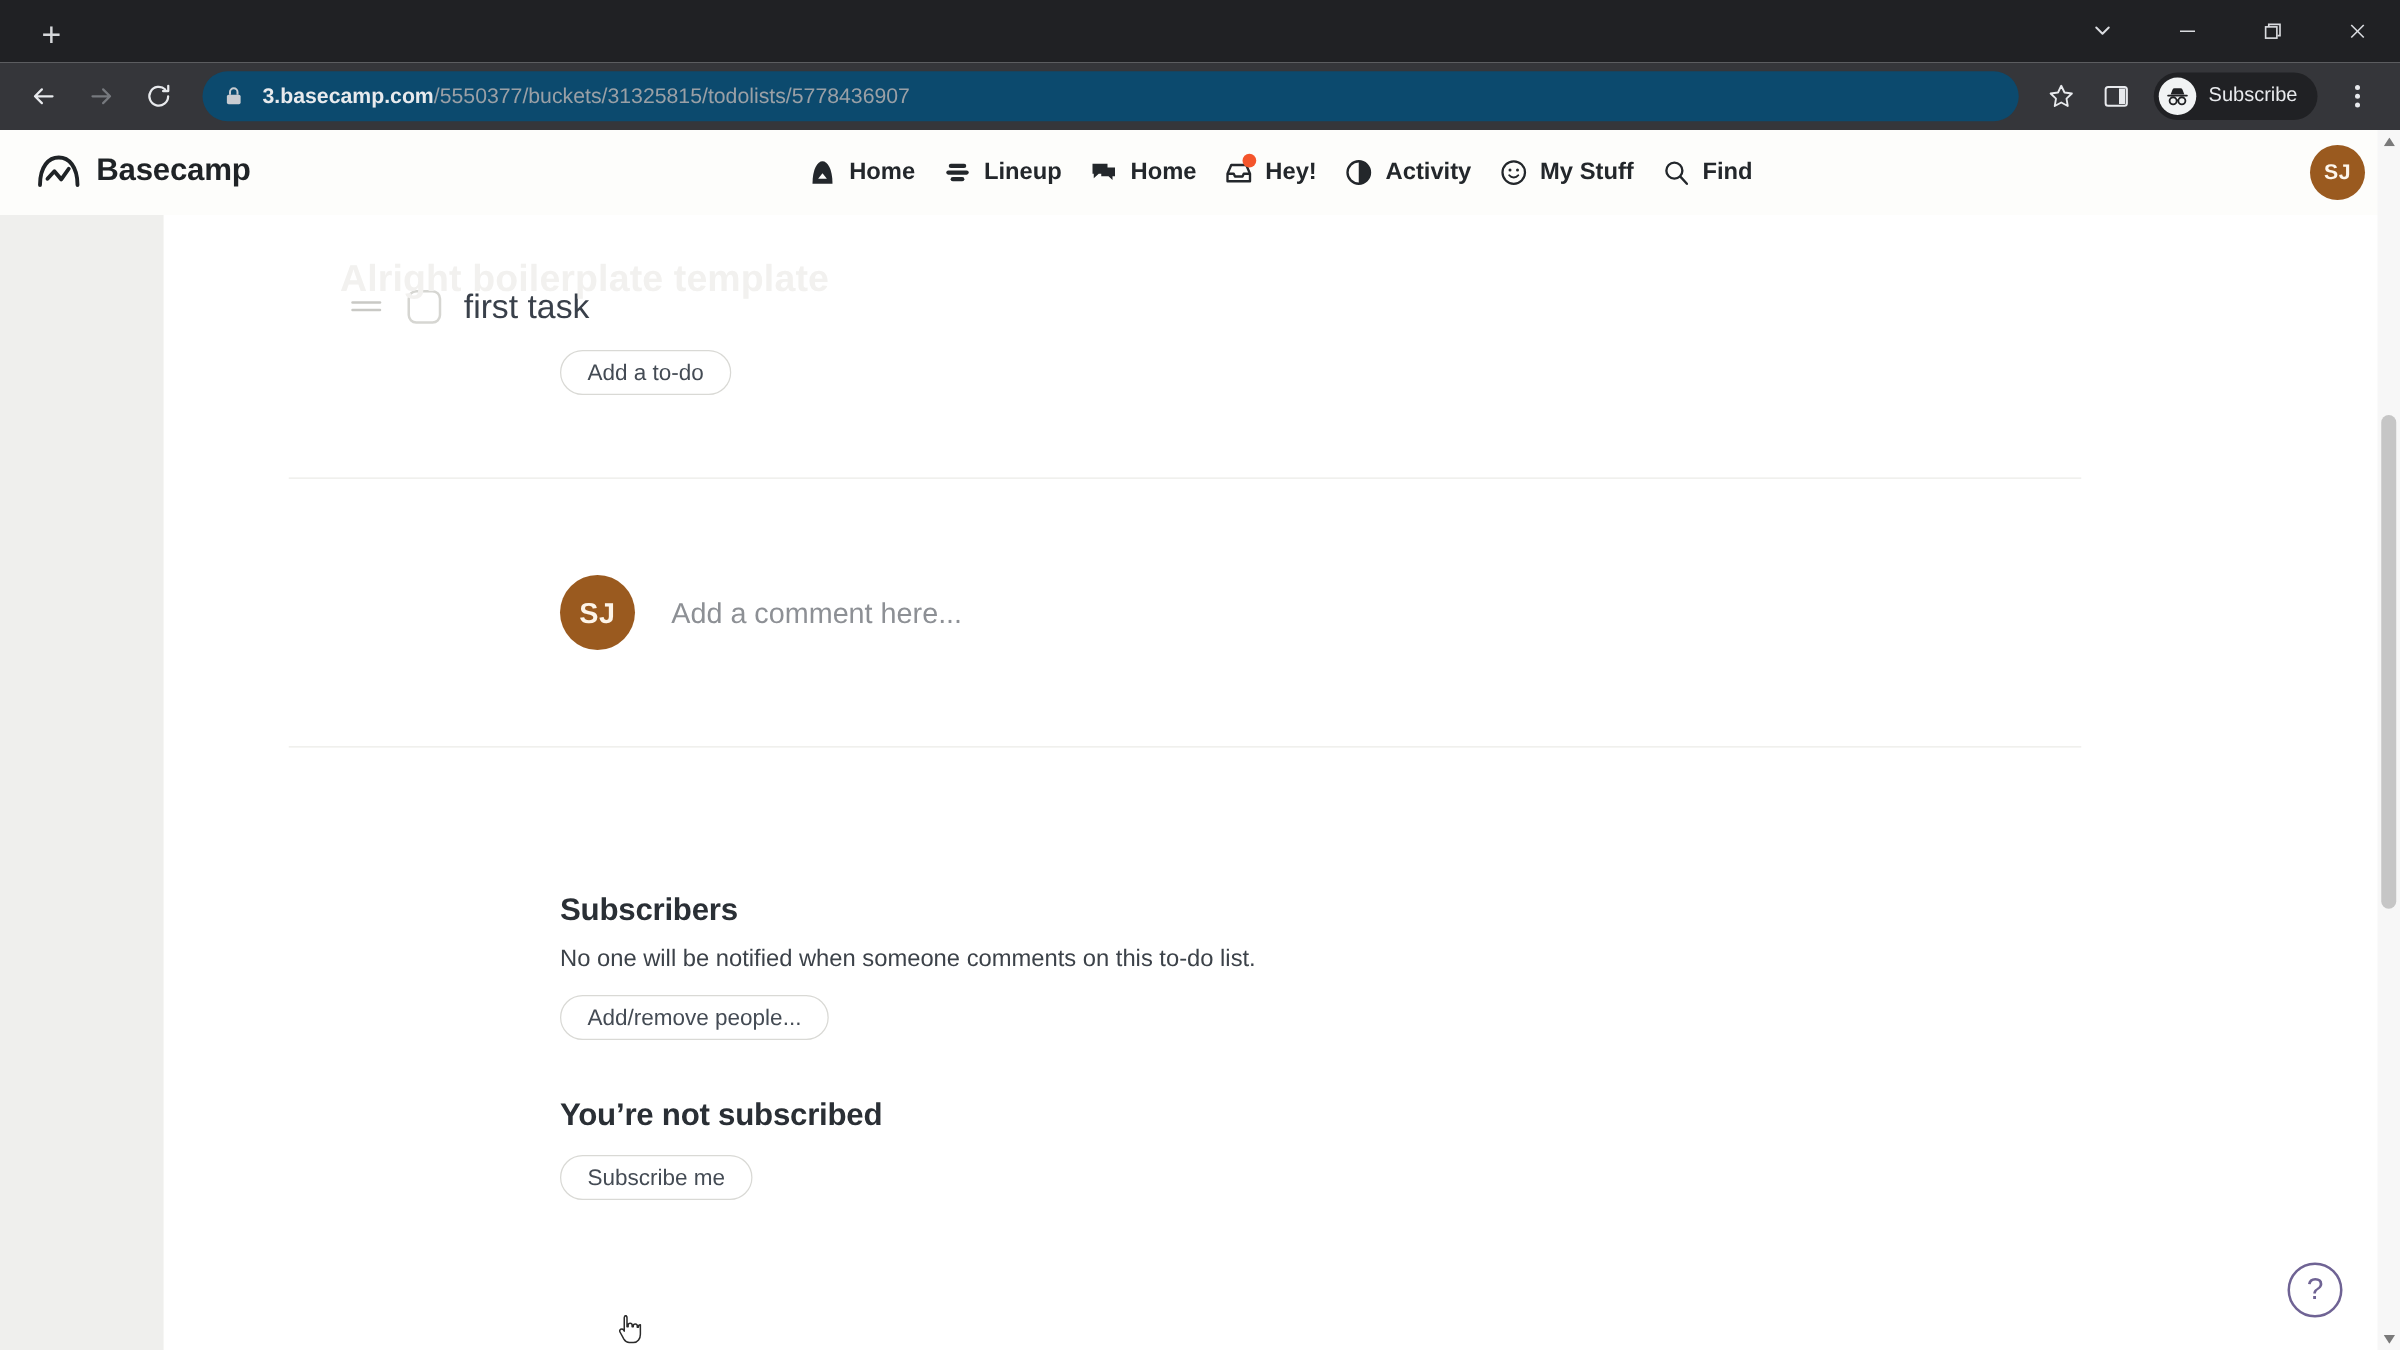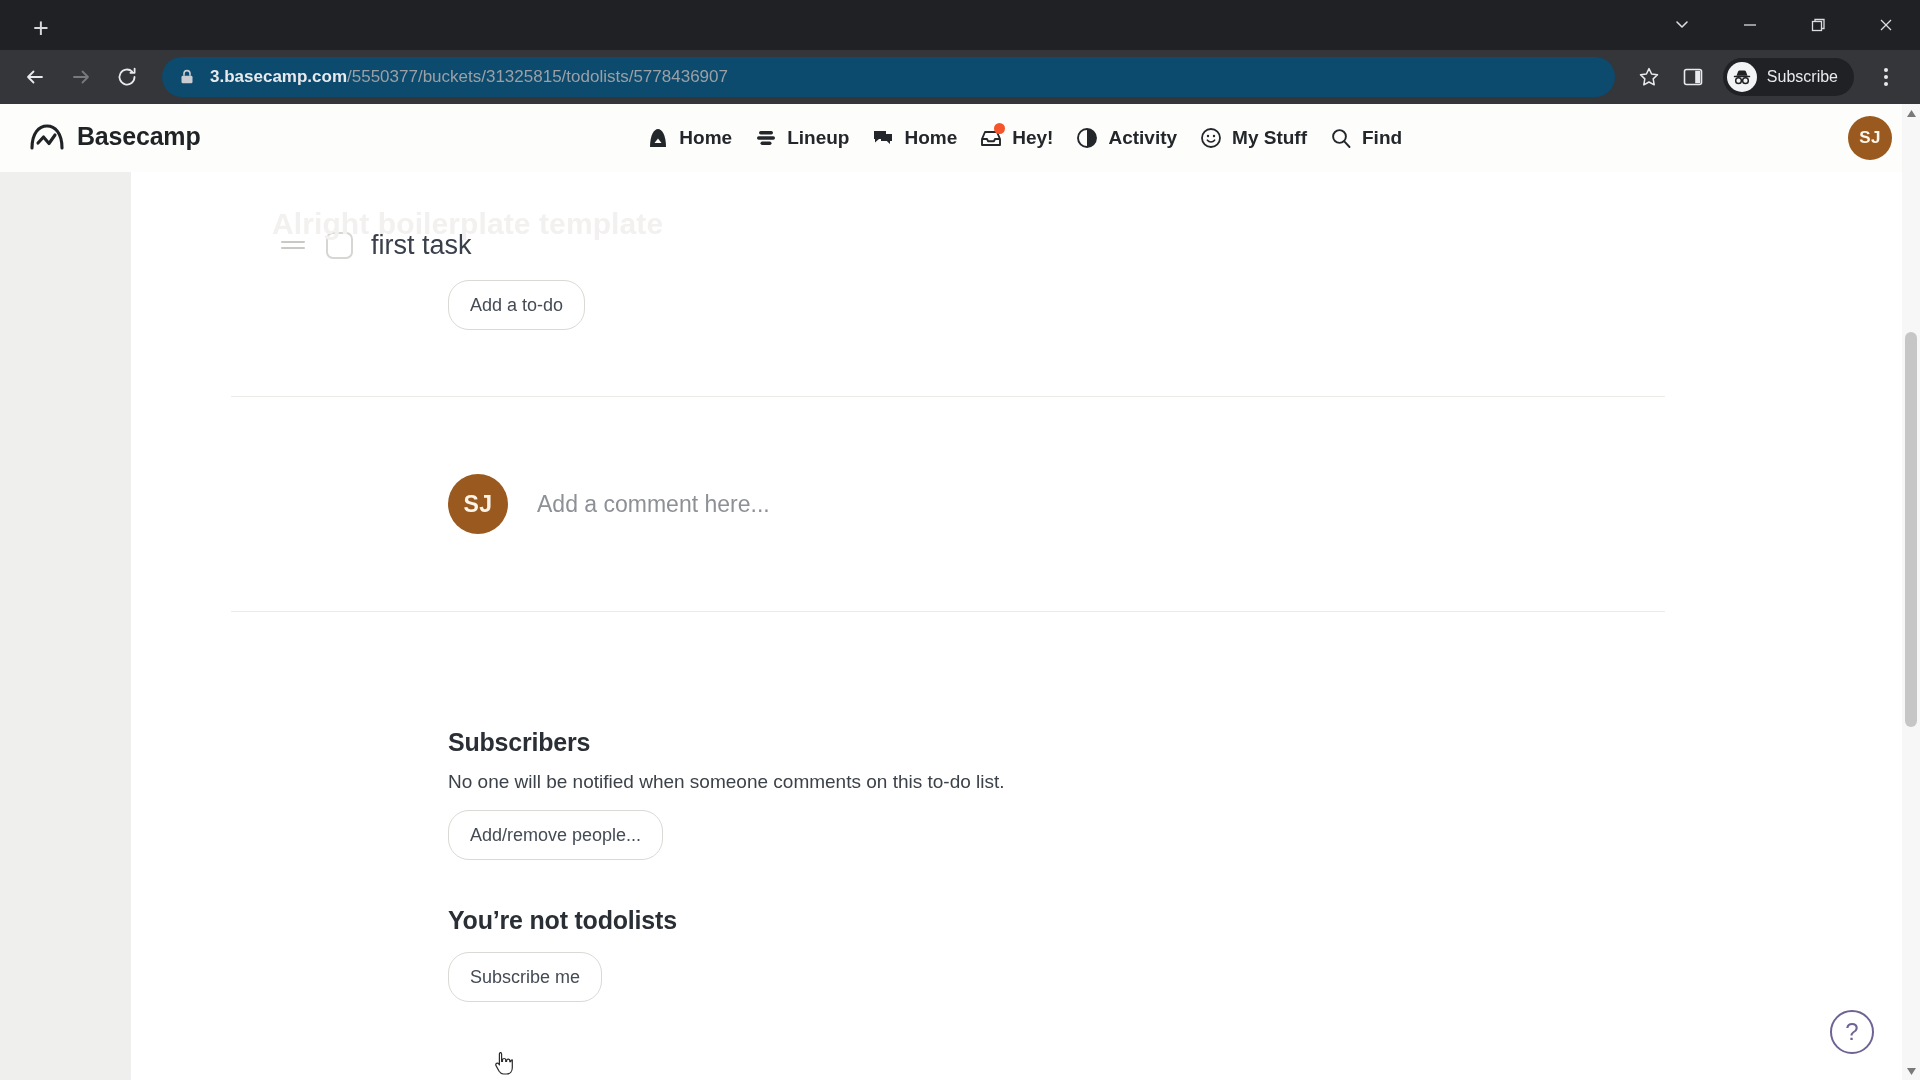--- a/index.html
+++ b/index.html
@@ -245,21 +245,21 @@
     width: 27px; height: 27px; flex: 0 0 27px;
     border: 2px solid #d6d6d2;
     border-radius: 7px;
     background: #fff;
   }
   .todo-text { font-size: 27px; color: #39404a; margin-left: 18px; }
 
   .pill-btn {
     display: inline-flex;
     align-items: center;
-    height: 50px;
+    height: 36px;
     padding: 0 21px;
     border: 1px solid #d9d9d5;
     border-radius: 21px;
     background: #fff;
     font-size: 18px;
     color: #444b54;
     white-space: nowrap;
   }
   .addtodo-wrap { padding-left: 317px; margin-top: 12px; }
 
@@ -546,21 +546,21 @@
 
       <div class="subs-block">
         <div class="sec-title">Subscribers</div>
         <div class="sec-desc">No one will be notified when someone comments on this to-do list.</div>
         <div class="sec-btn-wrap">
           <span class="pill-btn">Add/remove people...</span>
         </div>
       </div>
 
       <div class="subs-block2">
-        <div class="sec-title">You’re not todolists</div>
+        <div class="sec-title">You’re not subscribed</div>
         <div class="sec-btn-wrap">
           <span class="pill-btn">Subscribe me</span>
         </div>
       </div>
     </div>
 
     <div class="help-btn">?</div>
 
     <div class="scrollbar">
       <div class="sb-arrow">

